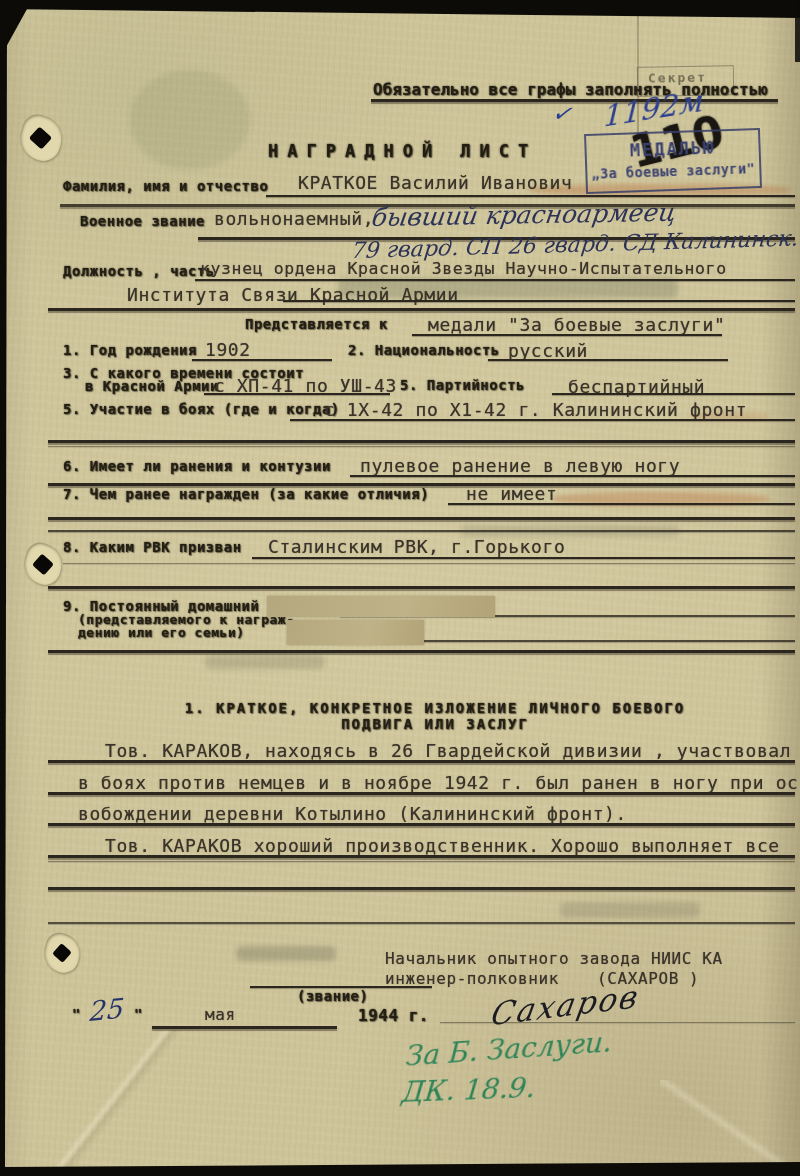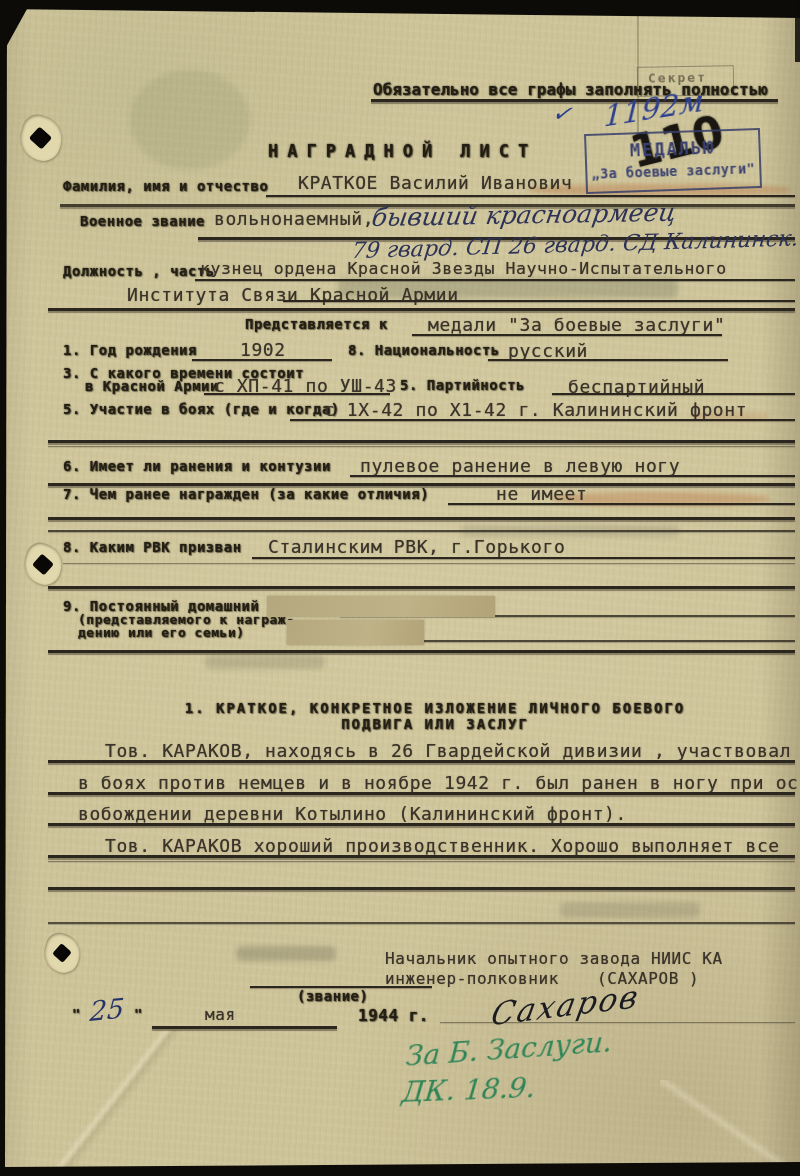--- a/index.html
+++ b/index.html
@@ -108,23 +108,23 @@
   <div class="rl" style="left:195px;top:279px;width:600px;"></div>
   <div class="typ" style="left:127px;top:284px;">Института Связи Красной Армии</div>
   <div class="rl" style="left:283px;top:300px;width:512px;"></div>
   <div class="rl hv" style="left:48px;top:308px;width:747px;"></div>
 
   <div class="lbl" style="left:245px;top:316px;">Представляется к</div>
   <div class="typ" style="left:428px;top:314px;">медали "За боевые заслуги"</div>
   <div class="rl" style="left:412px;top:334px;width:310px;"></div>
 
   <div class="lbl" style="left:63px;top:342px;">1. Год рождения</div>
-  <div class="typ" style="left:205px;top:339px;margin-left:35px;">1902</div>
+  <div class="typ" style="left:205px;top:339px;">1902</div>
   <div class="rl" style="left:192px;top:359px;width:140px;"></div>
-  <div class="lbl" style="left:348px;top:342px;">8. Национальность</div>
+  <div class="lbl" style="left:348px;top:342px;">2. Национальность</div>
   <div class="typ" style="left:508px;top:340px;">русский</div>
   <div class="rl" style="left:488px;top:359px;width:240px;"></div>
 
   <div class="lbl" style="left:63px;top:365px;">3. С какого времени состоит</div>
   <div class="lbl" style="left:85px;top:378px;">в Красной Армии</div>
   <div class="typ" style="left:214px;top:375px;">с ХП-41 по УШ-43</div>
   <div class="rl" style="left:204px;top:393px;width:186px;"></div>
   <div class="lbl" style="left:400px;top:377px;">5. Партийность</div>
   <div class="typ" style="left:568px;top:376px;">беспартийный</div>
   <div class="rl" style="left:552px;top:393px;width:243px;"></div>
@@ -135,21 +135,21 @@
 
   <div class="rl hv" style="left:48px;top:440px;width:747px;"></div>
   <div class="rl ft" style="left:48px;top:446px;width:747px;"></div>
 
   <div class="lbl" style="left:63px;top:458px;">6. Имеет ли ранения и контузии</div>
   <div class="typ" style="left:360px;top:455px;">пулевое ранение в левую ногу</div>
   <div class="rl" style="left:350px;top:475px;width:445px;"></div>
   <div class="rl hv" style="left:48px;top:483px;width:747px;"></div>
 
   <div class="lbl" style="left:63px;top:486px;">7. Чем ранее награжден (за какие отличия)</div>
-  <div class="typ" style="left:466px;top:483px;margin-left:30px;">не имеет</div>
+  <div class="typ" style="left:466px;top:483px;">не имеет</div>
   <div class="rl" style="left:448px;top:503px;width:347px;"></div>
   <div class="rl hv" style="left:48px;top:517px;width:747px;"></div>
   <div class="rl" style="left:48px;top:530px;width:747px;opacity:.8;"></div>
 
   <div class="lbl" style="left:63px;top:539px;">8. Каким РВК призван</div>
   <div class="typ" style="left:268px;top:536px;">Сталинским РВК, г.Горького</div>
   <div class="rl" style="left:252px;top:557px;width:543px;"></div>
   <div class="rl ft" style="left:63px;top:563px;width:732px;"></div>
   <div class="rl hv" style="left:48px;top:586px;width:747px;"></div>
 

